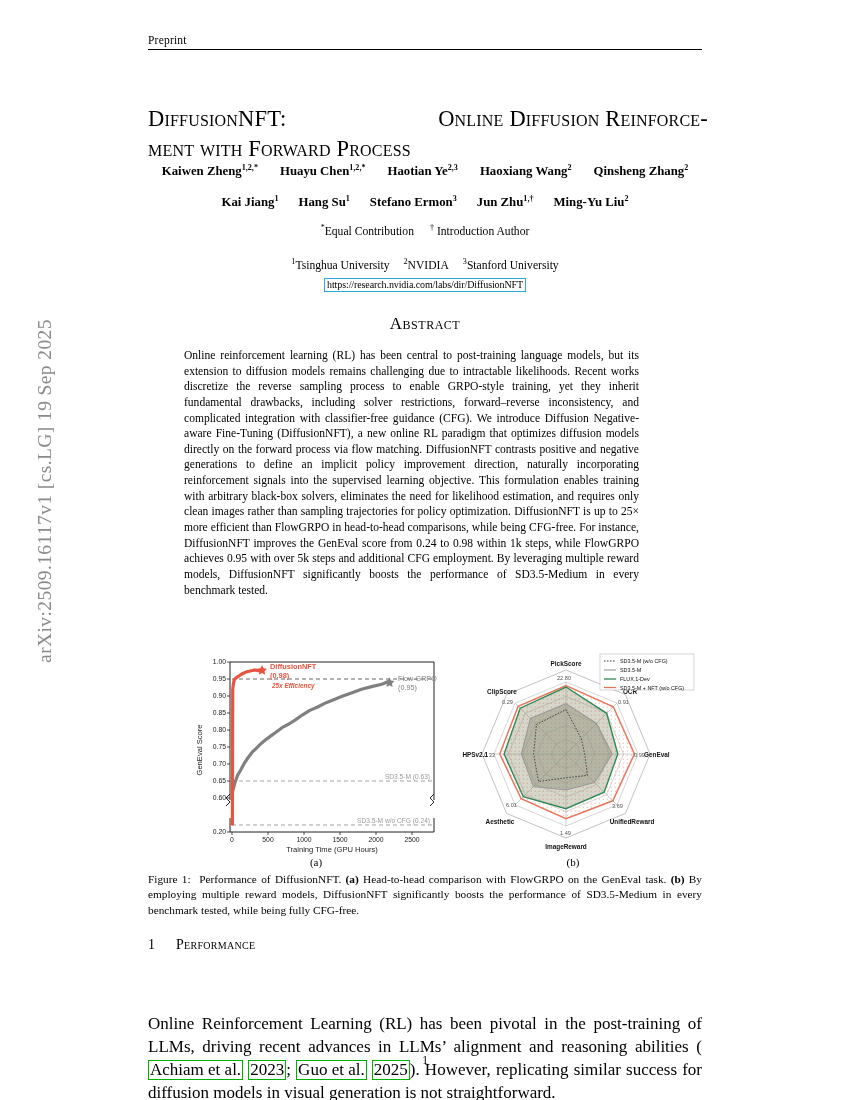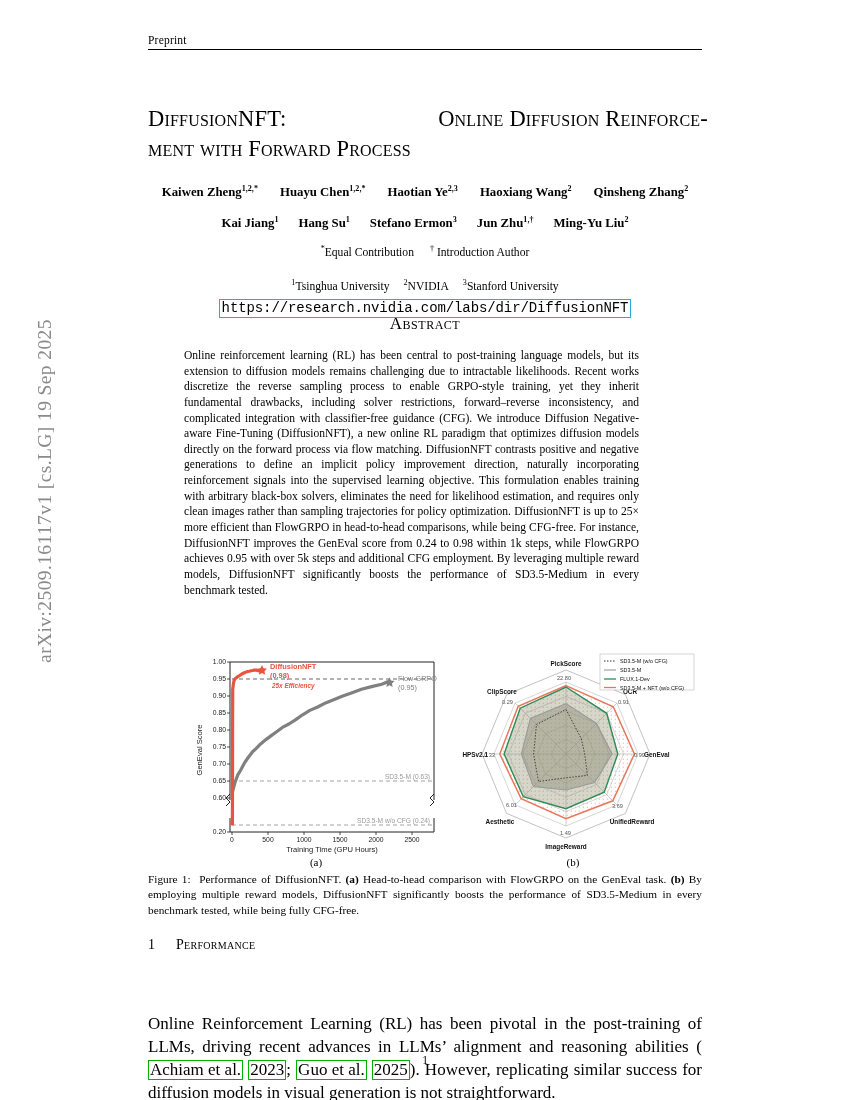--- a/index.html
+++ b/index.html
@@ -46,37 +46,37 @@
     font-size: 22.5px;
     font-variant: small-caps;
     letter-spacing: .2px;
     line-height: 1.33;
   }
   .title-line .tl-left { float: left; }
   .title-line .tl-right { float: right; }
   .title-line::after { content: ""; display: block; clear: both; }
 
   
-  #authors { position: absolute; left: 130px; top: 184px; width: 590px; text-align: center; }
+  #authors { position: absolute; left: 130px; top: 163px; width: 590px; text-align: center; }
   .author-row { font-size: 12.8px; font-weight: bold; margin-bottom: 15px; }
   .author-row .a { display: inline-block; margin: 0 11px; }
   .author-row.row2 .a { margin: 0 10px; }
   sup { font-size: 8.1px; font-weight: normal; vertical-align: super; }
   .author-row .a sup { font-weight: bold; }
   #contrib { font-size: 11.6px; margin-top: -3px; }
   #contrib .gap { display: inline-block; width: 16px; }
   #affil { font-size: 11.6px; margin-top: 20px; }
   #affil .gap { display: inline-block; width: 14px; }
   #url-box {
     display: inline-block;
     margin-top: 6px;
     border: 1px solid #2aa8e0;
     padding: 0px 2px 1px 2px;
-    font-family: Liberation Mono, monospace;
-    font-size: 14px;
+    font-family: Liberation Serif, serif;
+    font-size: 10px;
     color: #000;
     letter-spacing: -0.1px;
   }
 
   
   #abstract-head {
     position: absolute; left: 148px; top: 314px; width: 554px;
     text-align: center; font-size: 17px; font-variant: small-caps;
     letter-spacing: .5px;
   }

